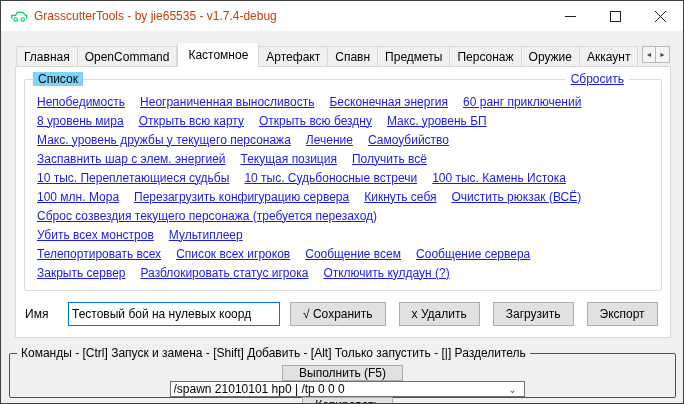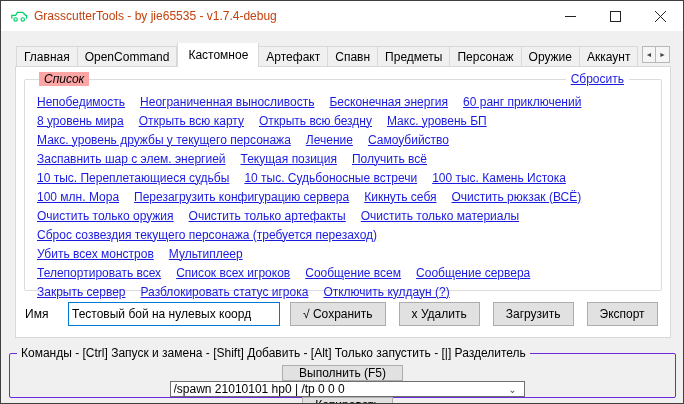--- a/index.html
+++ b/index.html
@@ -54,22 +54,22 @@
     position: absolute; top: 65px; left: 14px; width: 656px; height: 272px;
     background: #ffffff; border: 1px solid #d9d9d9; z-index: 2;
   }
 
   
   .group-list {
     position: absolute; top: 12px; left: 8px; width: 638px; height: 212px;
     border: 1px solid #dcdcdc; border-radius: 2px;
   }
   .group-list .legend {
-    position: absolute; top: -8px; left: 14px; background: #fca5a5; padding: 0 5px;
-    font-size: 12px; color: #000; font-style: italic;
+    position: absolute; top: -8px; left: 8px; background: #7dd3fc; padding: 0 5px;
+    font-size: 12px; color: #000;
   }
   .reset-link {
     position: absolute; top: -8px; right: 32px; background: #fff; padding: 0 5px;
   }
   .link-rows { padding: 12px 12px 0 12px; }
   .link-row {
     display: flex; gap: 15px; height: 19px; align-items: center;
     white-space: nowrap; overflow: hidden;
   }
   a.cmdlink, .reset-link a {
@@ -207,25 +207,20 @@
             <a class="cmdlink">10 тыс. Судьбоносные встречи</a>
             <a class="cmdlink">100 тыс. Камень Истока</a>
           </div>
           <div class="link-row">
             <a class="cmdlink">100 млн. Мора</a>
             <a class="cmdlink">Перезагрузить конфигурацию сервера</a>
             <a class="cmdlink">Кикнуть себя</a>
             <a class="cmdlink">Очистить рюкзак (ВСЁ)</a>
           </div>
           <div class="link-row">
-            <a class="cmdlink">Очистить только оружия</a>
-            <a class="cmdlink">Очистить только артефакты</a>
-            <a class="cmdlink">Очистить только материалы</a>
-          </div>
-          <div class="link-row">
             <a class="cmdlink">Сброс созвездия текущего персонажа (требуется перезаход)</a>
           </div>
           <div class="link-row">
             <a class="cmdlink">Убить всех монстров</a>
             <a class="cmdlink">Мультиплеер</a>
           </div>
           <div class="link-row">
             <a class="cmdlink">Телепортировать всех</a>
             <a class="cmdlink">Список всех игроков</a>
             <a class="cmdlink">Сообщение всем</a>

